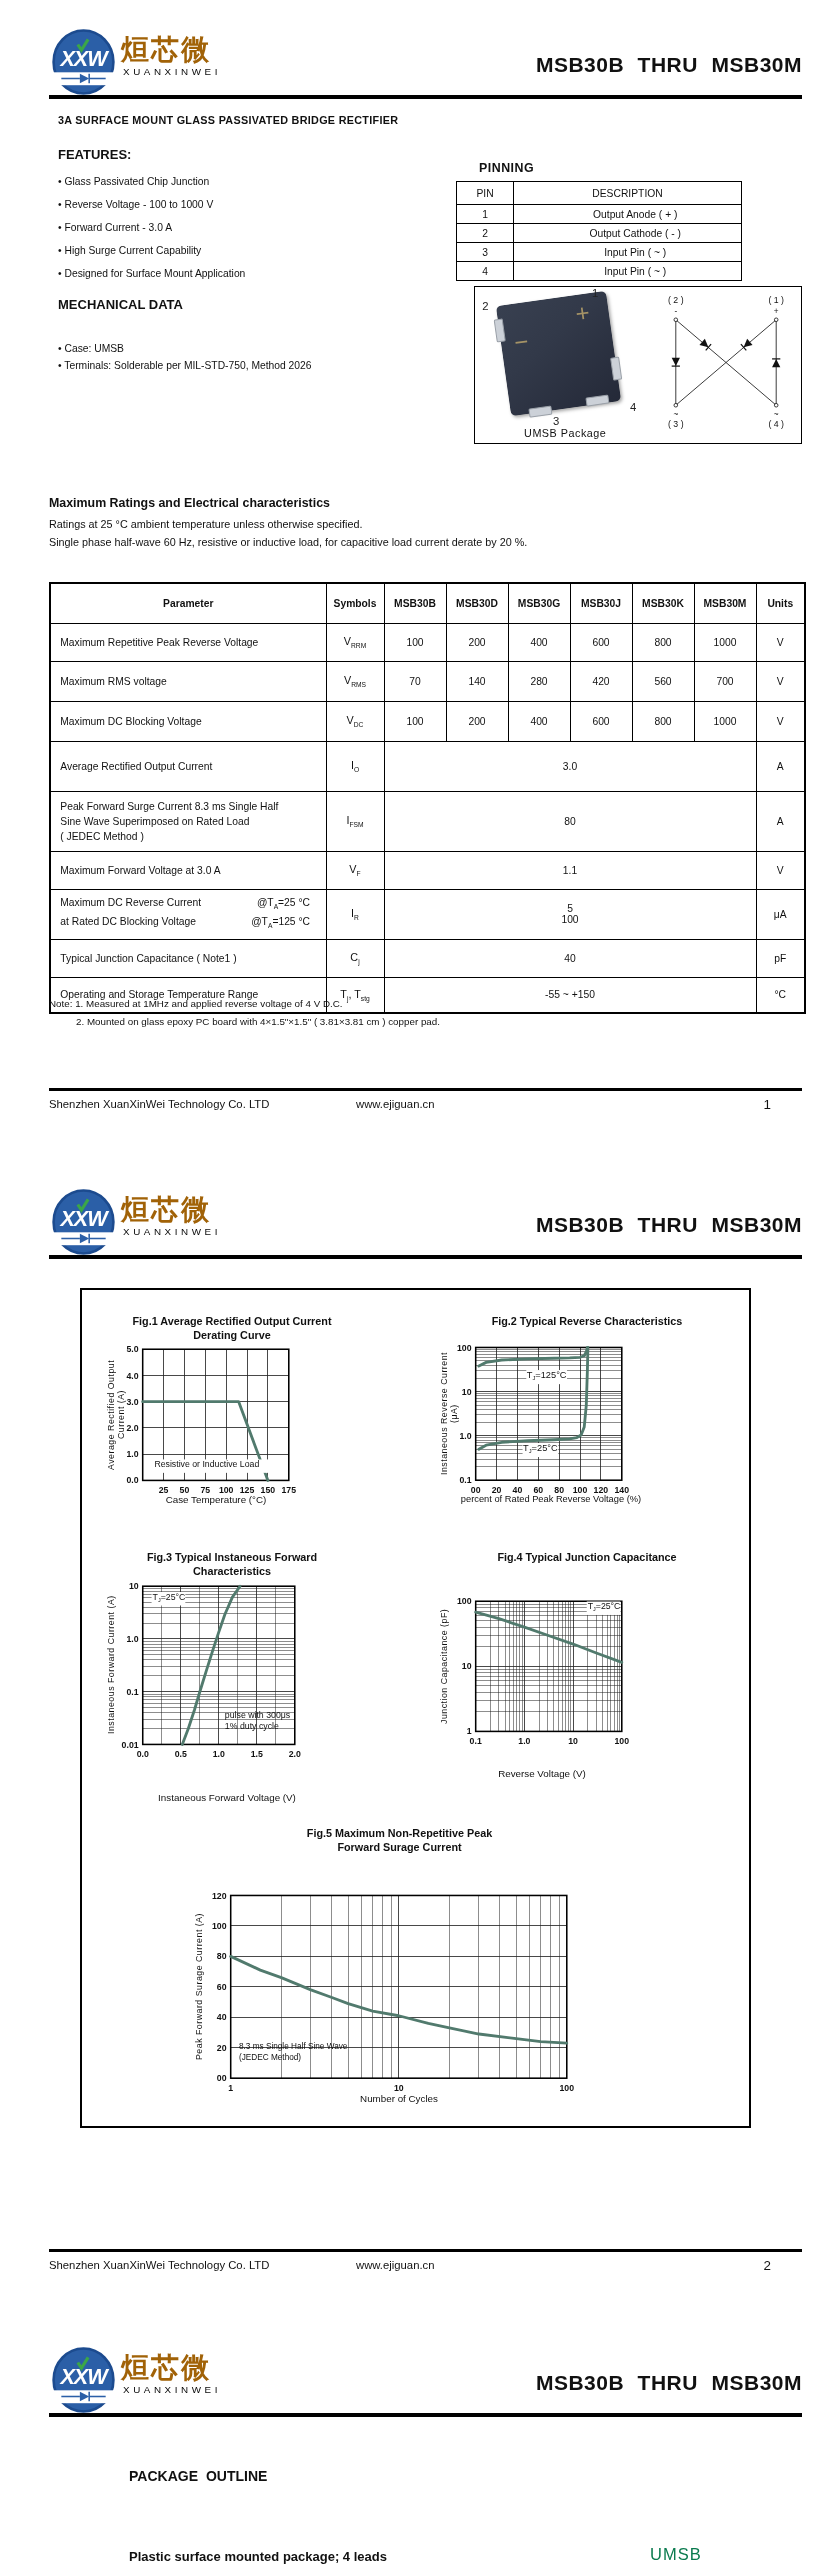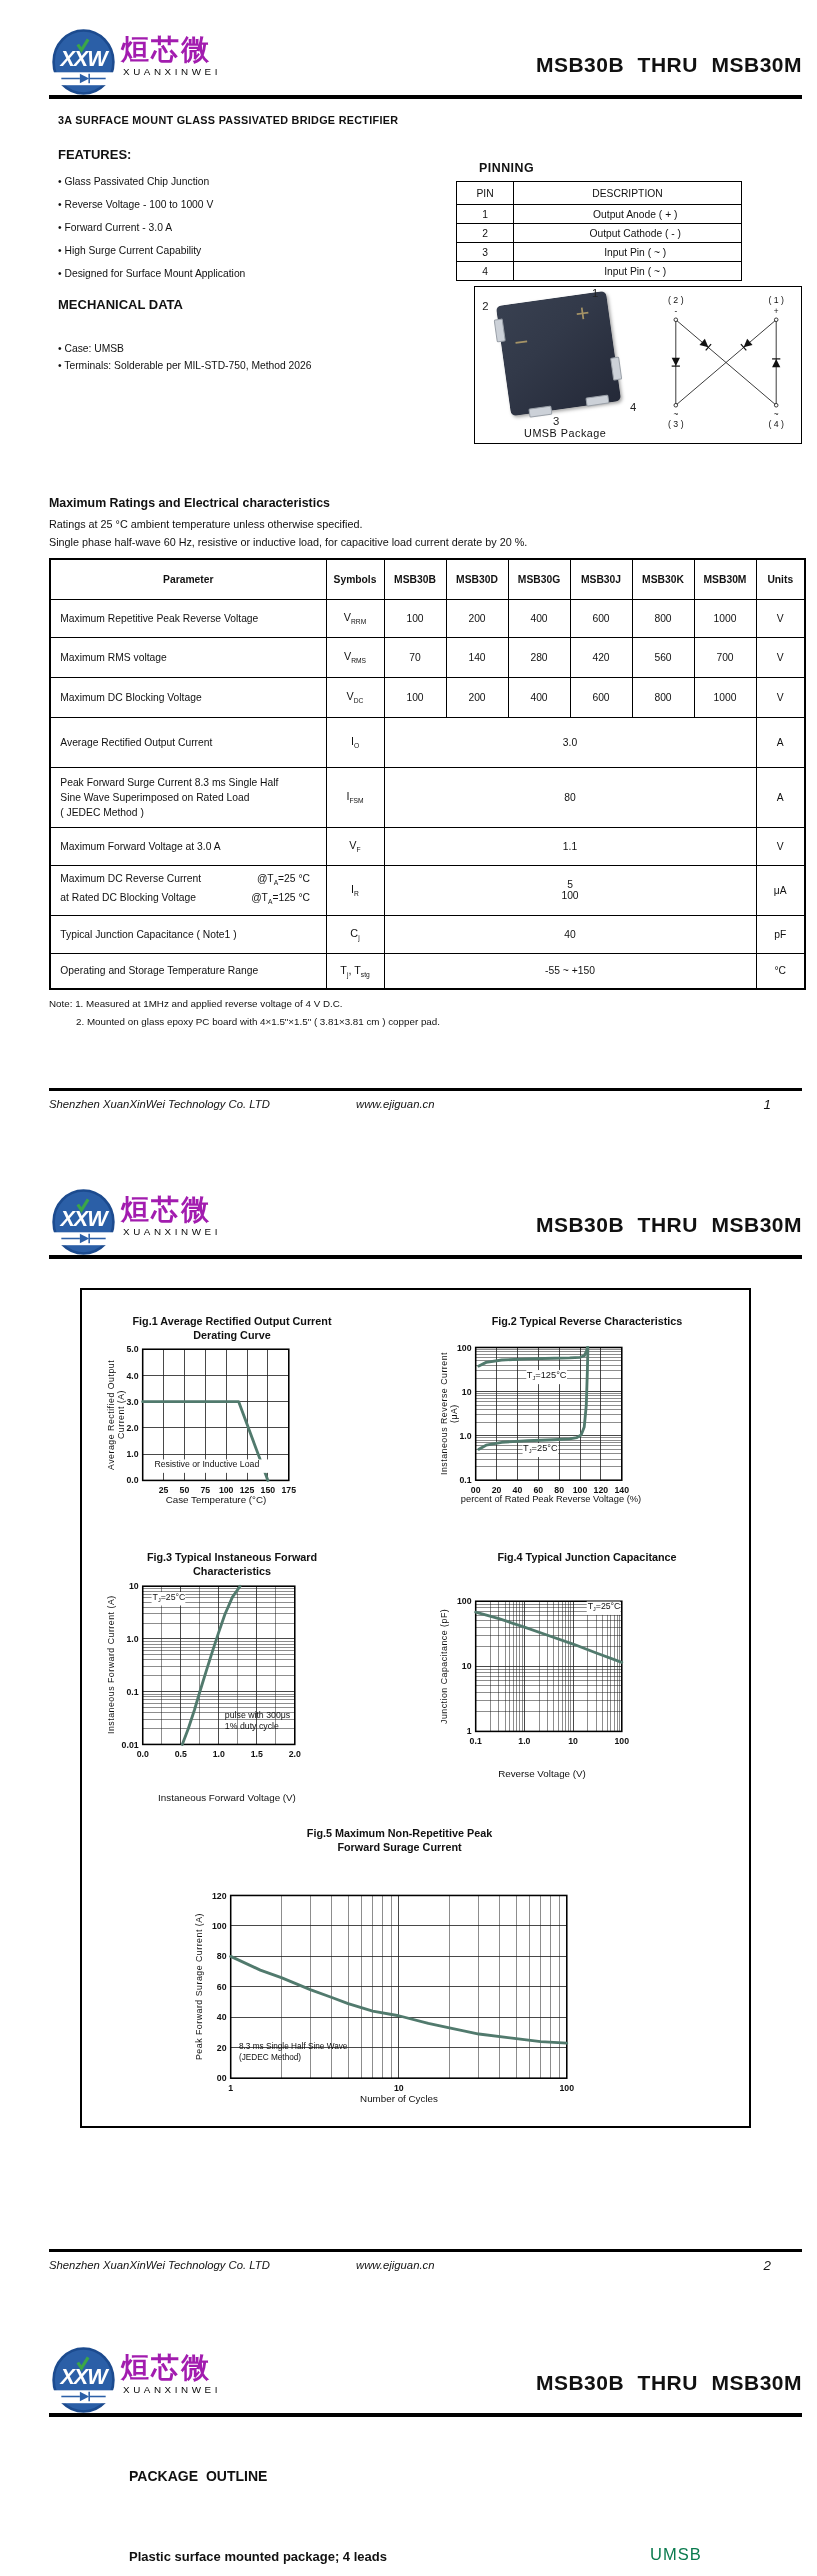--- a/index.html
+++ b/index.html
@@ -5,26 +5,26 @@
   * { box-sizing: border-box; margin:0; padding:0; }
   html,body { background:#ffffff; }
   body {
     width:818px; height:3470px; position:relative;
     font-family:"Liberation Sans", sans-serif; color:#111;
   }
 
   
   .hdr { position:absolute; left:49px; width:753px; height:71px; border-bottom:4.1px solid #000; }
   .hdr-logo-svg { position:absolute; left:2.6px; top:1px; }
-  .logo-cn { position:absolute; left:72px; top:3.1px; font-size:28px; font-weight:700; letter-spacing:2.1px; color:#a21caf; }
+  .logo-cn { position:absolute; left:72px; top:3.1px; font-size:28px; font-weight:700; letter-spacing:2.1px; color:#a16207; }
   .logo-en { position:absolute; left:74px; top:38px; font-size:9.8px; letter-spacing:3.6px; font-weight:500; color:#0a0a0a; }
   .hdr-title { position:absolute; right:0; top:25px; font-size:21px; font-weight:700; word-spacing:7.2px; letter-spacing:0.5px; }
 
   
-  .ftr { position:absolute; left:49px; width:753px; border-top:3.6px solid #000; padding-top:7.2px;font-style:italic; }
+  .ftr { position:absolute; left:49px; width:753px; border-top:3.6px solid #000; padding-top:7.2px; }
   .ftr .company { position:absolute; left:0; top:7.2px; font-size:11.3px; }
   .ftr .url { position:absolute; left:307px; top:7.2px; font-size:11.3px; }
   .ftr .pagenum { position:absolute; right:31px; top:6.2px; font-size:13.4px; }
   .ftr { height:31px; }
 
   
   .product-line { position:absolute; left:58px; top:114px; font-size:10.8px; font-weight:700; letter-spacing:0.3px; }
   .h-features { position:absolute; left:58px; top:147px; font-size:13px; font-weight:700; }
   .features-list { position:absolute; left:58px; top:170px; font-size:10.3px; line-height:23px; }
   .features-list div::before, .mech-list div::before { content:"• "; }
@@ -45,21 +45,21 @@
   .pkg-pad { position:absolute; background:#ccd1d8; border:0.5px solid #9aa0a8; border-radius:1.5px; }
   .pkg-plus { position:absolute; left:78px; top:5.2px; color:#a59366; font-size:24px; font-weight:400; }
   .pkg-minus { position:absolute; left:13.4px; top:25px; color:#a59366; font-size:24px; }
   .pkg-pin-num { position:absolute; font-size:11.3px; color:#222; }
   .pkg-caption { position:absolute; left:5.2px; top:140px; width:170px; text-align:center; font-size:10.8px; letter-spacing:0.5px; }
 
   .h-ratings { position:absolute; left:49px; top:496px; font-size:12.4px; font-weight:700; }
   .ratings-sub1 { position:absolute; left:49px; top:518px; font-size:10.8px; }
   .ratings-sub2 { position:absolute; left:49px; top:536px; font-size:10.8px; }
 
-  table.ratings { position:absolute; left:49px; top:558px; width:753px; border-collapse:collapse; table-layout:fixed; }
+  table.ratings { position:absolute; left:49px; top:582px; width:753px; border-collapse:collapse; table-layout:fixed; }
   table.ratings th, table.ratings td { border-style:solid; border-color:#000; border-left-width:1px; border-right-width:1px; border-top-width:1.5px; border-bottom-width:1.5px; }
   table.ratings { border:2.1px solid #000; }
   table.ratings th { font-size:10.3px; font-weight:700; text-align:center; }
   table.ratings td { font-size:10.3px; text-align:center; }
   table.ratings td.param { text-align:left; padding-left:9.3px; padding-right:15.5px; line-height:15px; }
   table.ratings td.sym { font-size:10.8px; }
   table.ratings .pl { display:flex; justify-content:space-between; }
   table.ratings sub, .mech sub { font-size:6.7px; }
 
   .note1 { position:absolute; left:49px; top:998px; font-size:9.8px; }

